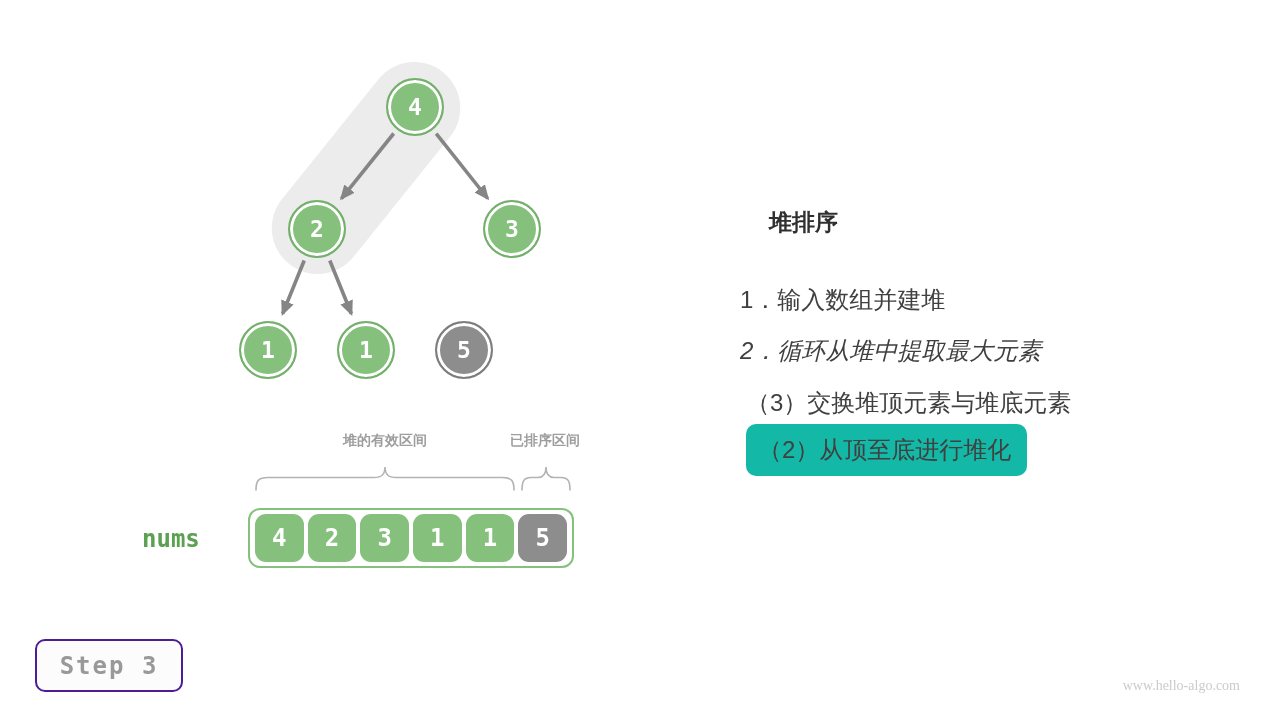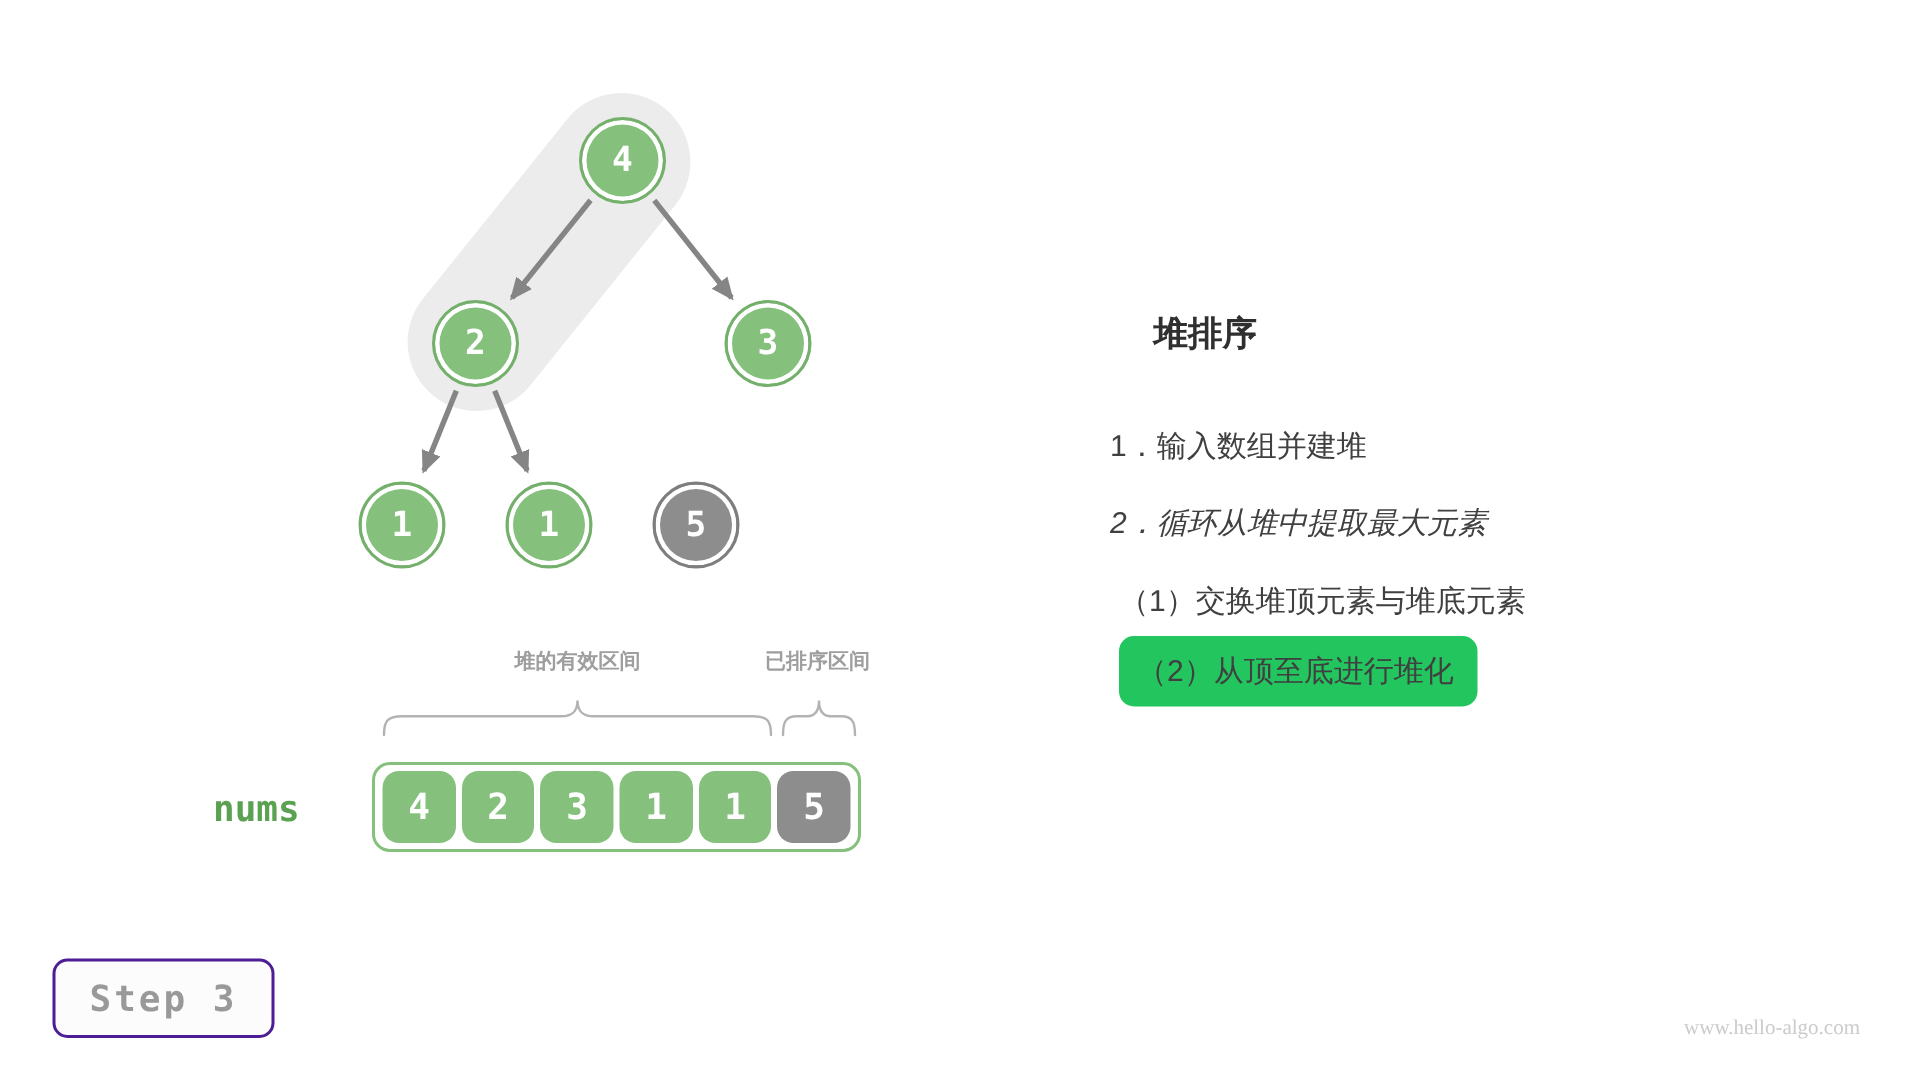--- a/index.html
+++ b/index.html
@@ -114,31 +114,31 @@
     left: 739px;
     top: 207px;
     font-size: 23px;
     font-weight: bold;
     color: #2f2f2f;
     white-space: nowrap;
     margin-left: 30px;
   }
   .panel-step {
     position: absolute;
-    font-size: 20px;
+    font-size: 24px;
     color: #404040;
     white-space: nowrap;
   }
   .step-1 { left: 740px; top: 284px; }
   .step-2 { left: 740px; top: 335px; font-style: italic; }
   .step-2-1 { left: 746px; top: 387px; }
   .step-2-2 {
     left: 746px;
     top: 424px;
-    background: #22c55e;
+    background: #14b8a6;
     border-radius: 10px;
     padding: 10px 16px 10px 12px;
     text-align: right;
   }
 
   
   .step-badge {
     position: absolute;
     left: 35px;
     top: 639px;
@@ -221,21 +221,21 @@
     <div class="cell">2</div>
     <div class="cell">3</div>
     <div class="cell">1</div>
     <div class="cell">1</div>
     <div class="cell gray">5</div>
   </div>
 
   <div class="panel-title">堆排序</div>
   <div class="panel-step step-1">1．输入数组并建堆</div>
   <div class="panel-step step-2">2．循环从堆中提取最大元素</div>
-  <div class="panel-step step-2-1">（1）交换堆顶元素与堆底元素</div>
+  <div class="panel-step step-2-1">（3）交换堆顶元素与堆底元素</div>
   <div class="panel-step step-2-2">（2）从顶至底进行堆化</div>
 
   <div class="step-badge">
       <span>Step 3</span>
     </div>
   <div class="watermark">www.hello-algo.com</div>
 
 </div>
 
 </body></html>

